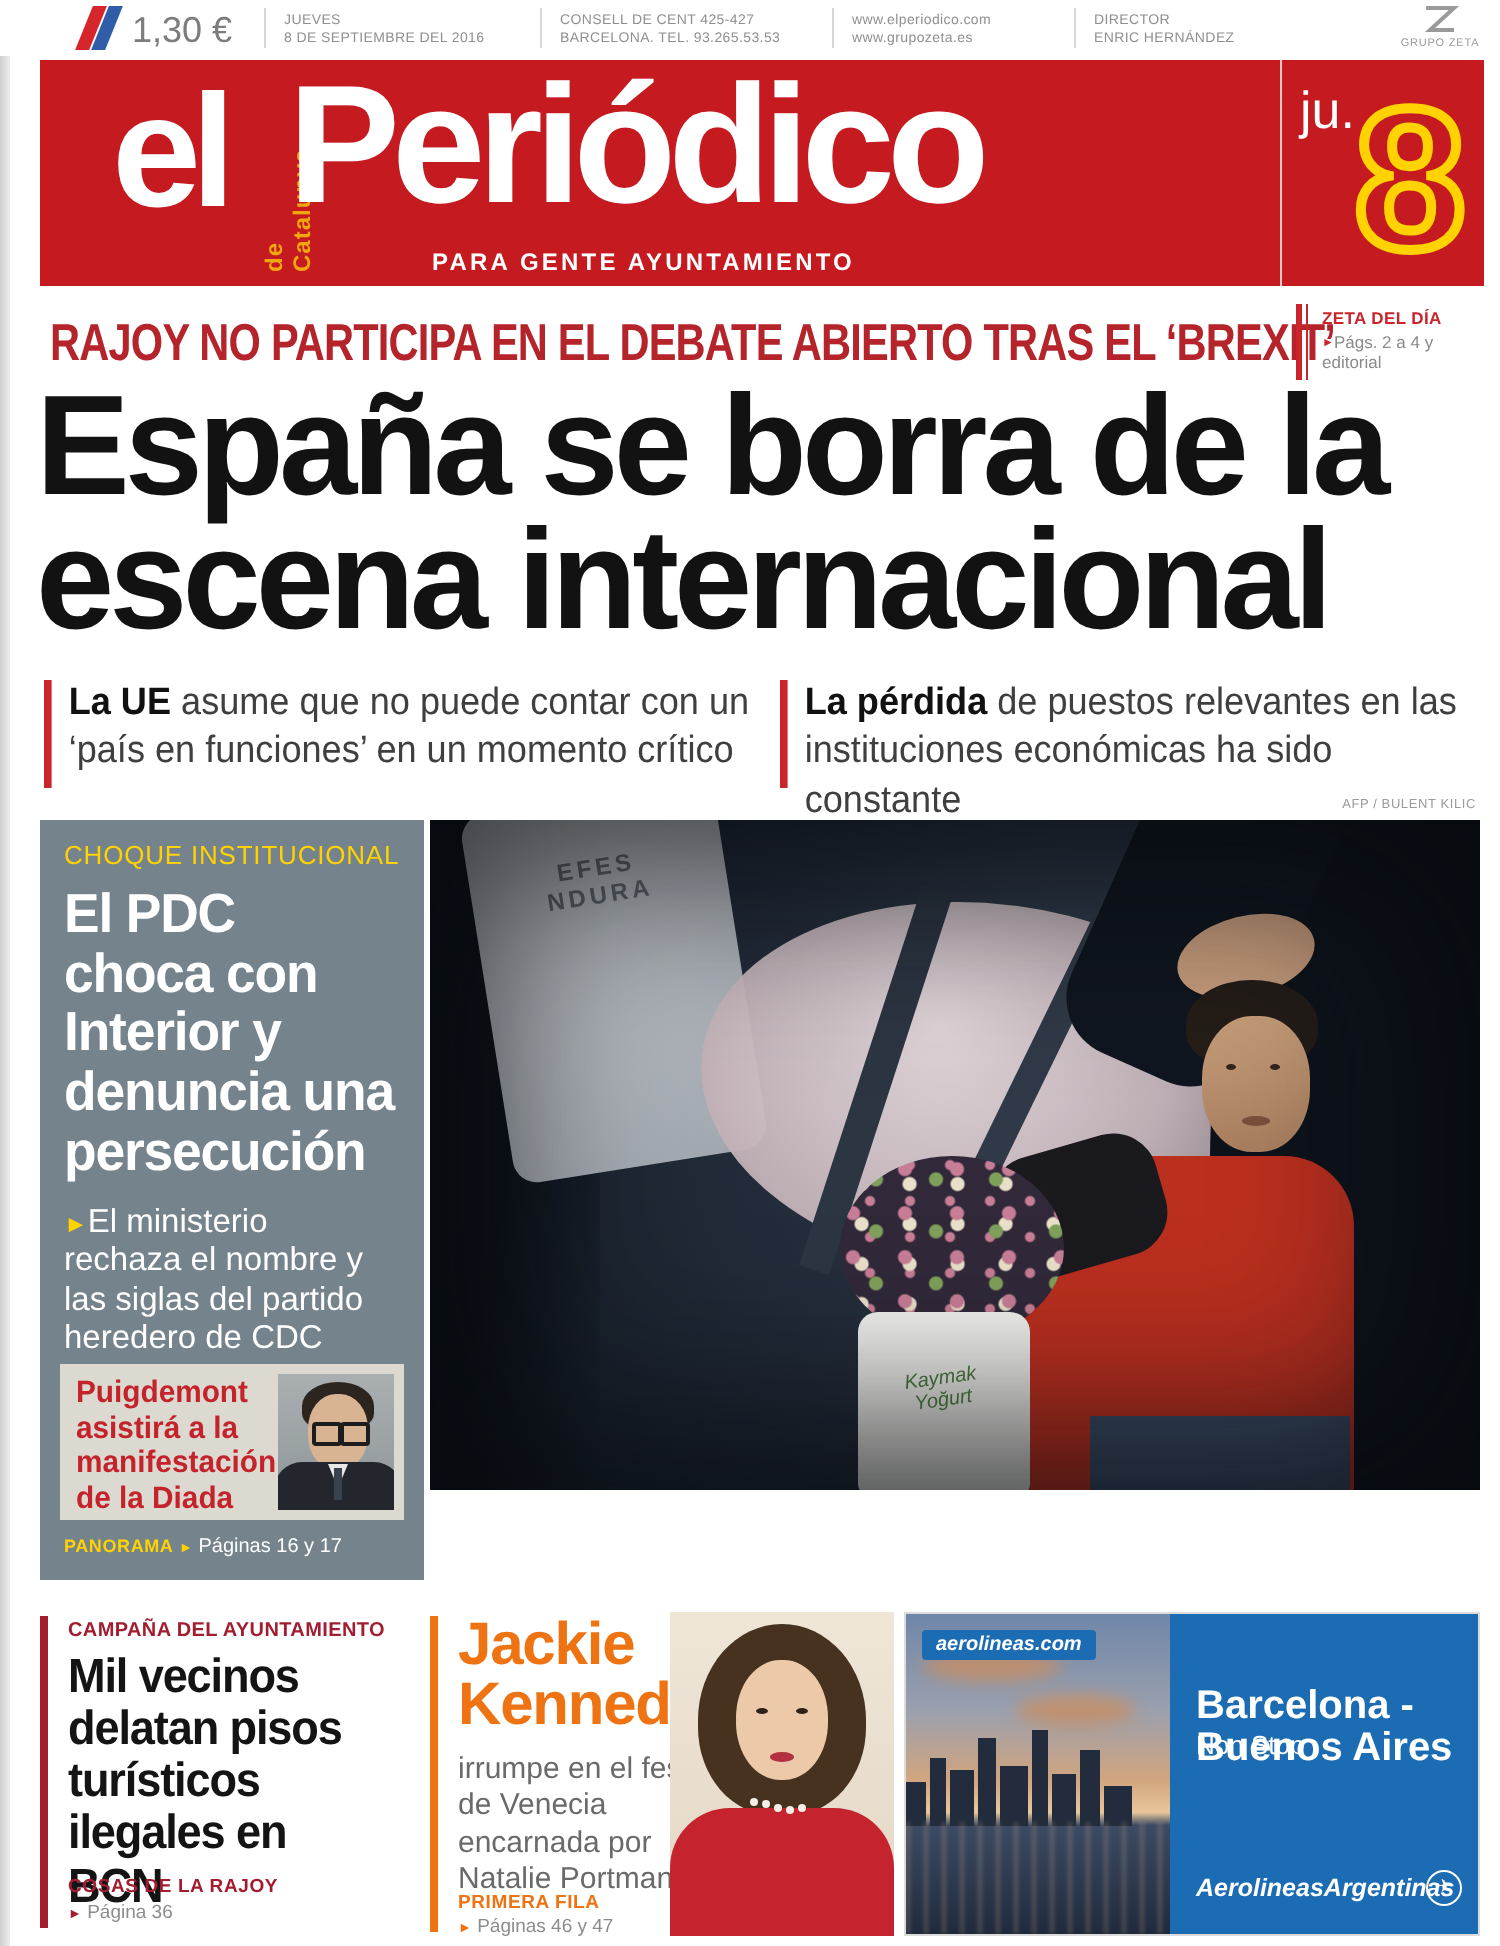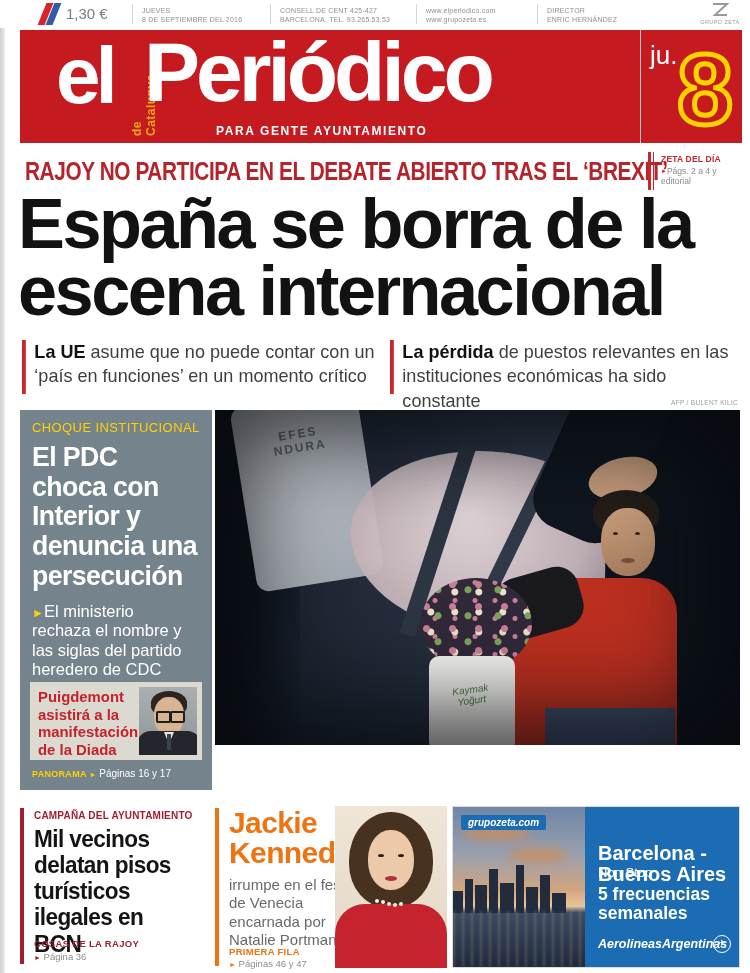--- a/index.html
+++ b/index.html
@@ -7,21 +7,21 @@
         font-family:"Liberation Sans", sans-serif;overflow:hidden;}
   .pre{white-space:pre-line;}
 
   
   .scan-edge{position:absolute;left:0;top:0;width:5px;height:100%;
              background:linear-gradient(90deg,#cfcfcf,#ededed);}
 
   
   .topbar{position:absolute;left:0;top:0;width:100%;height:28px;background:#fff;}
   .tb-txt{position:absolute;font-size:7px;line-height:1.35;color:#8f8f8f;letter-spacing:.2px;}
-  .price{position:absolute;left:66px;top:5px;font-size:15px;color:#7d7d7d;}
+  .price{position:absolute;left:66px;top:5px;font-size:18px;color:#7d7d7d;}
   .tb-div{position:absolute;top:4px;width:1px;height:20px;background:#d7d7d7;}
   .zeta-mark{position:absolute;left:38px;top:3px;width:24px;height:22px;}
   .zeta-mark i{position:absolute;top:0;height:22px;width:7px;transform:skewX(-22deg);}
   .zeta-mark .s1{left:4px;background:#d6252b;}
   .zeta-mark .s2{left:12px;background:#2f5da8;}
   .gz{position:absolute;right:10px;top:2px;width:40px;text-align:center;color:#9a9a9a;}
   .gz svg{display:block;margin:0 auto;}
   .gz .gz-label{font-size:5.5px;letter-spacing:.4px;margin-top:1px;}
 
   
@@ -385,25 +385,23 @@
         <i style="width:8px;height:34px"></i>
         <i style="width:12px;height:28px"></i>
         <i style="width:9px;height:44px"></i>
         <i style="width:14px;height:30px"></i>
         <i style="width:8px;height:48px"></i>
         <i style="width:12px;height:26px"></i>
         <i style="width:10px;height:38px"></i>
         <i style="width:14px;height:20px"></i>
       </div>
       <div class="ad-water"></div>
-      <div class="ad-badge">grupozeta.com</div>
+      <div class="ad-badge">aerolineas.com</div>
     </div>
     <div class="ad-right">
       <div class="ad-nonstop">Non Stop</div>
       <div class="ad-route pre">Barcelona -
 Buenos Aires</div>
-      <div class="ad-freq pre">5 frecuencias
-semanales</div>
       <div class="ad-brand">AerolineasArgentinas</div>
       <div class="ad-plane">✈</div>
     </div>
   </div>
 </div>
 
 </body></html>

